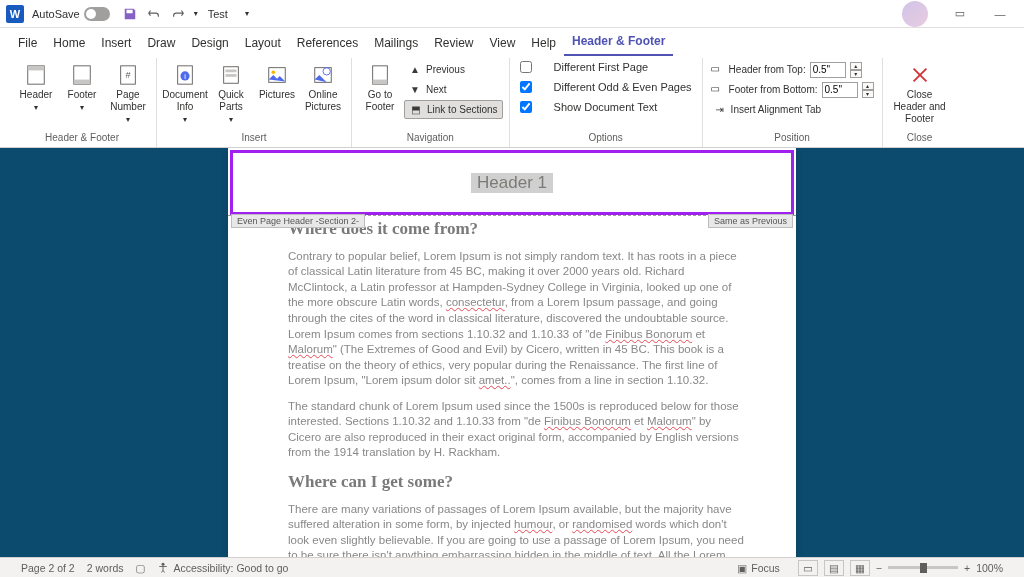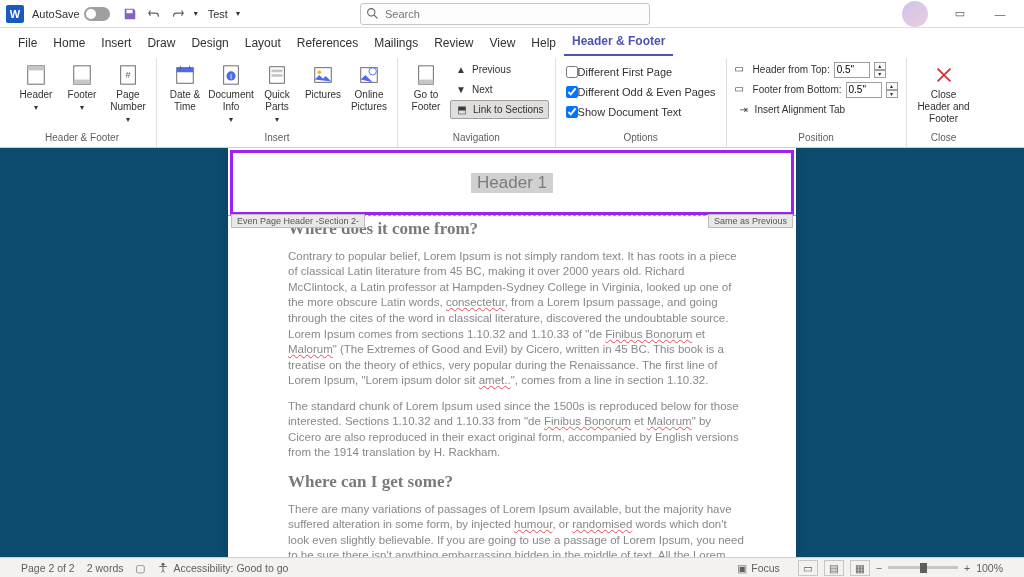--- a/index.html
+++ b/index.html
@@ -6,21 +6,21 @@
 body { background: #f3f2f1; width: 1024px; height: 577px; overflow: hidden; font-size: 11px; color: #323130; }
 
 
 .titlebar { height: 28px; background: #fff; display: flex; align-items: center; padding: 0 6px; border-bottom: 1px solid #e1dfdd; }
 .titlebar .app-icon { width: 18px; height: 18px; background: #185abd; border-radius: 2px; display: flex; align-items: center; justify-content: center; color: #fff; font-weight: bold; font-size: 11px; margin-right: 8px; }
 .titlebar .autosave { display: flex; align-items: center; gap: 4px; font-size: 11px; margin-right: 8px; }
 .titlebar .toggle { width: 26px; height: 14px; background: #a19f9d; border-radius: 7px; position: relative; }
 .titlebar .toggle::after { content: ""; position: absolute; width: 10px; height: 10px; background: #fff; border-radius: 50%; top: 2px; left: 2px; }
 .titlebar .qat { display: flex; align-items: center; gap: 8px; margin-left: 4px; }
 .titlebar .qat-icon { width: 16px; height: 16px; display: flex; align-items: center; justify-content: center; color: #605e5c; cursor: pointer; }
-.titlebar .doc-name { margin-left: 10px; font-size: 11px; display: flex; align-items: center; gap: 8px; }
+.titlebar .doc-name { margin-left: 10px; font-size: 11px; display: flex; align-items: center; gap: 17px; }
 .titlebar .search { margin-left: 120px; }
 .titlebar .search input { width: 290px; height: 22px; border: 1px solid #c8c6c4; border-radius: 3px; padding: 0 8px 0 24px; font-size: 11px; background: #fdfdfd; }
 .titlebar .search-wrap { position: relative; }
 .titlebar .search-wrap .s-icon { position: absolute; left: 6px; top: 4px; color: #605e5c; }
 .titlebar .win-controls { margin-left: auto; display: flex; align-items: center; gap: 4px; }
 .titlebar .avatar { width: 26px; height: 26px; border-radius: 50%; background: linear-gradient(135deg, #d0c4e8, #e8cce0); margin-right: 10px; }
 .titlebar .wc { width: 36px; height: 26px; display: flex; align-items: center; justify-content: center; color: #605e5c; }
 
 
 .tabs { height: 28px; background: #fff; display: flex; align-items: flex-end; padding: 0 10px; font-size: 12px; }
@@ -33,21 +33,21 @@
 .group:last-child { border-right: none; }
 .group-items { display: flex; align-items: flex-start; gap: 2px; flex: 1; }
 .group-label { font-size: 10px; color: #605e5c; padding: 2px 0; }
 .btn-lg { display: flex; flex-direction: column; align-items: center; justify-content: flex-start; width: 44px; padding: 3px 2px; cursor: pointer; font-size: 10px; text-align: center; line-height: 1.2; gap: 2px; }
 .btn-lg .icon { width: 28px; height: 24px; display: flex; align-items: center; justify-content: center; color: #3b3a39; }
 .btn-lg.disabled { opacity: 0.45; }
 .btn-sm-stack { display: flex; flex-direction: column; gap: 1px; }
 .btn-sm { display: flex; align-items: center; gap: 4px; padding: 2px 4px; font-size: 10px; cursor: pointer; height: 19px; }
 .btn-sm .si { width: 14px; height: 14px; display: flex; align-items: center; justify-content: center; color: #3b3a39; }
 .btn-sm.active { background: #e1dfdd; border: 1px solid #a19f9d; border-radius: 2px; }
-.chk { display: flex; align-items: flex-end; gap: 0; padding: 1px 4px; font-size: 11px; height: 19px; }
+.chk { display: flex; align-items: flex-start; gap: 22px; padding: 1px 4px; font-size: 11px; height: 19px; }
 .chk input { width: 12px; height: 12px; }
 .spin-row { display: flex; align-items: center; gap: 4px; font-size: 10px; height: 19px; padding: 1px 2px; }
 .spin-row .si { width: 14px; height: 14px; }
 .spin-row input { width: 36px; height: 16px; font-size: 10px; border: 1px solid #a19f9d; padding: 0 2px; }
 .spin-btns { display: flex; flex-direction: column; font-size: 6px; line-height: 1; }
 .spin-btns span { border: 1px solid #a19f9d; width: 12px; height: 8px; text-align: center; cursor: pointer; background: #faf9f8; }
 .dropdown-caret { font-size: 8px; }
 
 
 .docarea { position: relative; height: calc(577px - 28px - 28px - 92px - 20px); background: #0c4a6e; overflow: hidden; display: flex; justify-content: center; }
@@ -98,29 +98,20 @@
         <svg width="14" height="14" viewBox="0 0 16 16">
           <path fill="none" stroke="#605e5c" stroke-width="1.3" d="M12 4l2 3-2 3M14 7H6a3 3 0 00-3 3v1"></path>
         </svg>
       </div>
     <span class="dropdown-caret">▾</span>
   </div>
   <div class="doc-name">
     <span>Test</span>
     <span class="dropdown-caret">▾</span>
   </div>
-  <div class="search search-wrap">
-    <span class="s-icon">
-      <svg width="13" height="13" viewBox="0 0 16 16">
-          <circle cx="6.5" cy="6.5" r="4.5" fill="none" stroke="#605e5c" stroke-width="1.3"></circle>
-          <line x1="10" y1="10" x2="14" y2="14" stroke="#605e5c" stroke-width="1.3"></line>
-        </svg>
-    </span>
-    <input type="text" placeholder="Search" style="">
-  </div>
   <div class="win-controls">
     <div class="avatar"></div>
     <div class="wc">▭</div>
     <div class="wc">—</div>
   </div>
 </div>
 
 <div class="tabs" id="tabs-row">
     <div class="tab">File</div>
     <div class="tab">Home</div>
@@ -169,31 +160,20 @@
           </div>
         <span>Page Number</span>
           <span class="dropdown-caret">▾</span>
       </div>
     </div>
     <div class="group-label">Header &amp; Footer</div>
   </div>
 
   <div class="group">
     <div class="group-items">
-      <div class="btn-lg">
-        <div class="icon">
-            <svg width="22" height="22" viewBox="0 0 24 24">
-              <rect x="3" y="4" width="18" height="17" fill="#fff" stroke="#605e5c"></rect>
-              <rect x="3" y="4" width="18" height="5" fill="#4f6bed"></rect>
-              <line x1="7" y1="2" x2="7" y2="6" stroke="#605e5c"></line>
-              <line x1="17" y1="2" x2="17" y2="6" stroke="#605e5c"></line>
-            </svg>
-          </div>
-        <span>Date &amp; Time</span>
-      </div>
       <div class="btn-lg">
         <div class="icon">
             <svg width="22" height="22" viewBox="0 0 24 24">
               <rect x="4" y="2" width="16" height="20" fill="#fff" stroke="#605e5c"></rect>
               <circle cx="12" cy="13" r="5" fill="#4f6bed"></circle>
               <text x="12" y="16" font-size="8" text-anchor="middle" fill="#fff">i</text>
             </svg>
           </div>
         <span>Document Info</span>
           <span class="dropdown-caret">▾</span>

